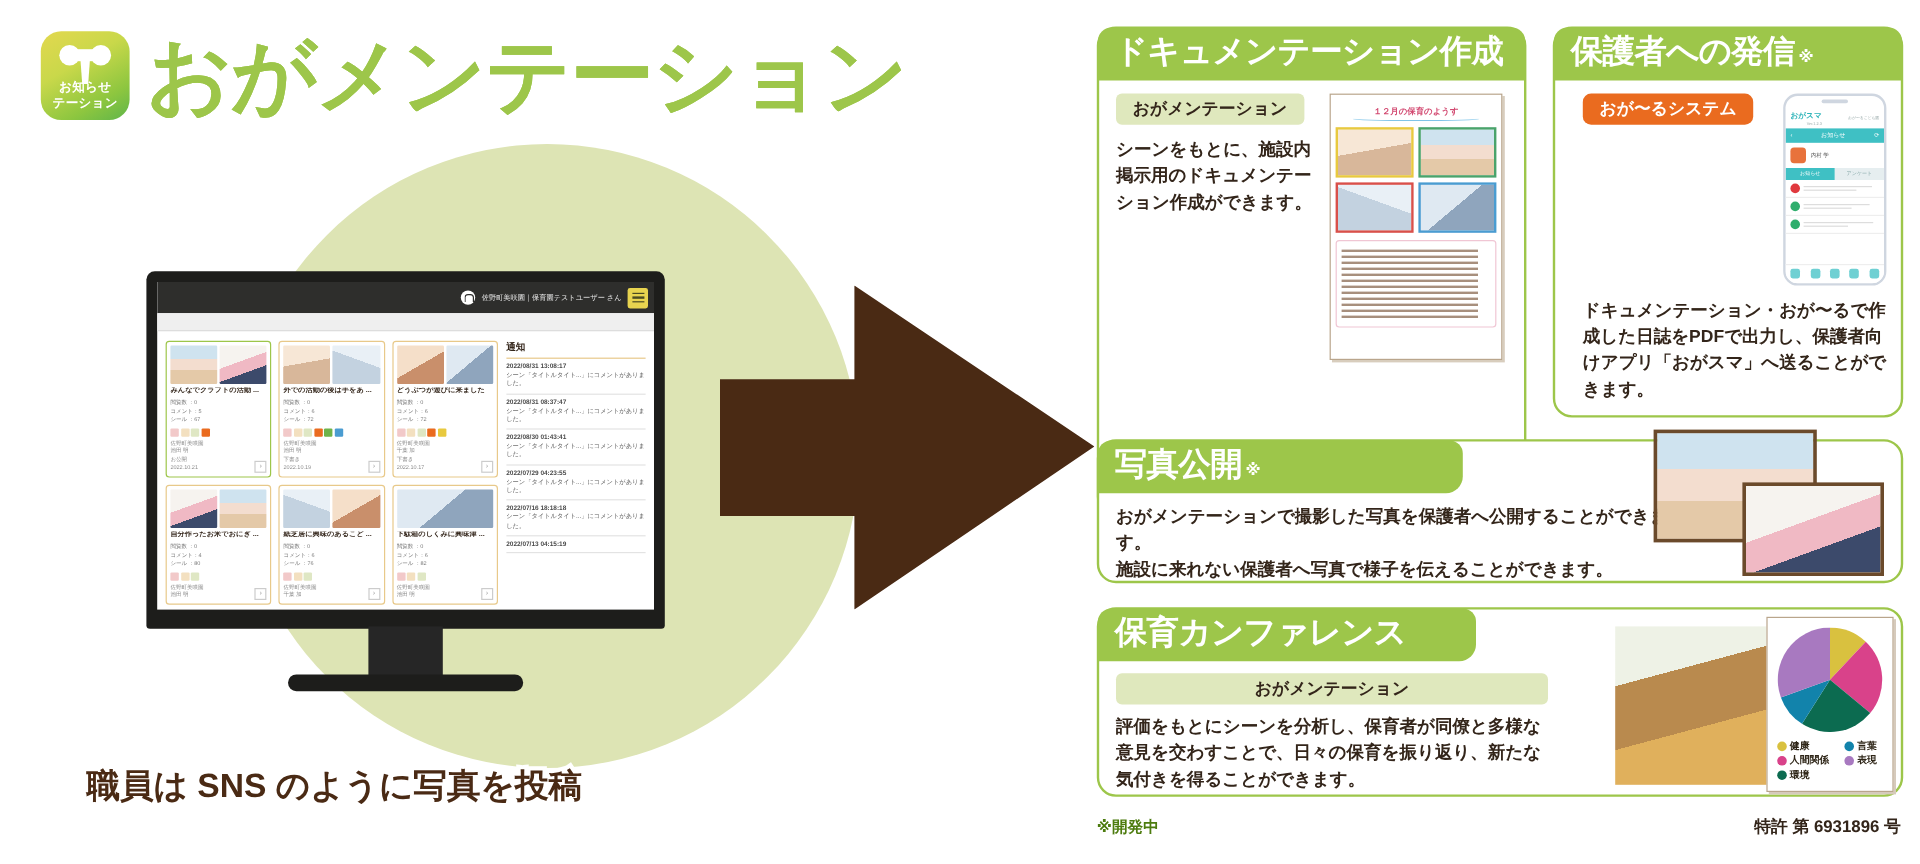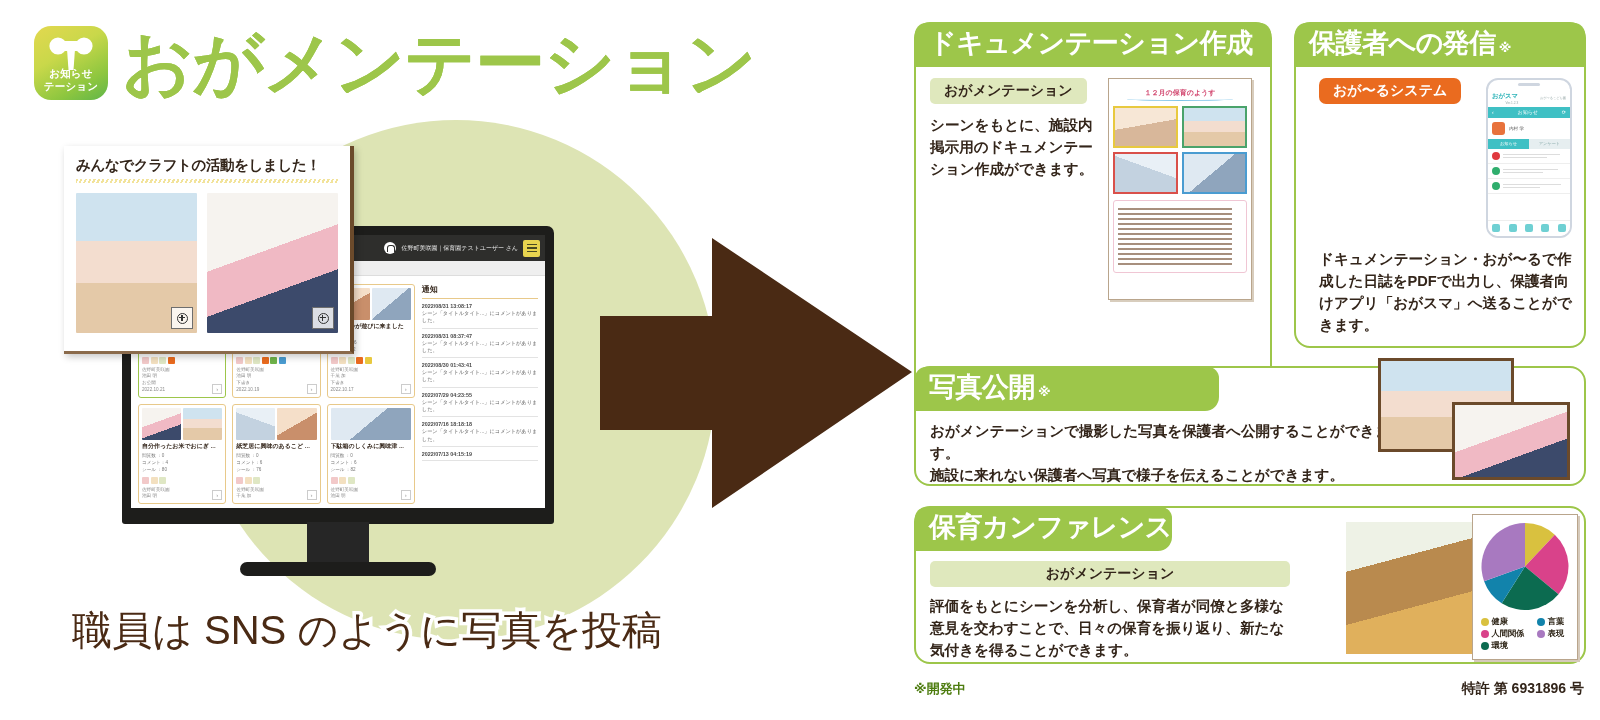--- a/index.html
+++ b/index.html
@@ -98,21 +98,21 @@
   .zoombtn {
     position: absolute; right: 4px; bottom: 4px; width: 22px; height: 22px;
     border: 1px solid #6e6e6e; background: rgba(255,255,255,.82);
     display: flex; align-items: center; justify-content: center;
   }
   .zoombtn .mg { width: 11px; height: 11px; border: 1.6px solid #333; border-radius: 50%; position: relative; }
   .zoombtn .mg::before { content:""; position:absolute; left:3.6px; top:1.4px; width:1.4px; height:6px; background:#333; }
   .zoombtn .mg::after { content:""; position:absolute; left:1.4px; top:3.6px; width:6px; height:1.4px; background:#333; }
 
   .caption {
-    position: absolute; left: 72px; top: 603px; font-size: 40px; font-weight: normal;
+    position: absolute; left: 72px; top: 636px; font-size: 28px; font-weight: bold;
     color: #4a2a14; letter-spacing: 0px; white-space: nowrap;
     -webkit-text-stroke: 7px #ffffff; paint-order: stroke fill;
   }
 
   
   .bigarrow { position: absolute; left: 600px; top: 238px; width: 312px; height: 270px; }
 
   
   .panel { position: absolute; border: 2.6px solid #9dc64a; border-radius: 16px; background: #fff; }
   .panel-head {
@@ -427,36 +427,20 @@
             <div class="t">2022/07/13 04:15:19</div>
           </div>
         </div>
       </div>
 
     </div>
     <div class="monitor-stand-neck"></div>
     <div class="monitor-stand-base"></div>
   </div>
 
-  <div class="popup">
-    <h3>みんなでクラフトの活動をしました！</h3>
-    <div class="rule"></div>
-    <div class="pics">
-      <div class="pic a img-kids1">
-        <div class="zoombtn">
-            <div class="mg"></div>
-          </div>
-      </div>
-      <div class="pic b img-kids2">
-        <div class="zoombtn">
-            <div class="mg"></div>
-          </div>
-      </div>
-    </div>
-  </div>
 
   <div class="caption">職員は SNS のように写真を投稿</div>
 
   <svg class="bigarrow" viewBox="0 0 312 270">
     <path d="M0 78 H112 V0 L312 134 L112 270 V192 H0 Z" fill="#4a2a14"></path>
   </svg>
 
   <div class="panel" id="panel-doc">
     <div class="panel-head">
       <span class="ttl">ドキュメンテーション作成</span>
@@ -568,21 +552,21 @@
       <div class="body-text" style="max-width:470px">おがメンテーションで撮影した写真を保護者へ公開することができます。</div>
       <div class="body-text" style="max-width:470px">施設に来れない保護者へ写真で様子を伝えることができます。</div>
     </div>
     <div class="photos">
       <div class="ph1 img-kids1"></div>
       <div class="ph2 img-kids2"></div>
     </div>
   </div>
 
   <div class="panel" id="panel-conf">
-    <div class="panel-head" style="width:257px;border-radius:11px 11px 14px 0">
+    <div class="panel-head" style="width:315px;border-radius:11px 11px 14px 0">
       <span class="ttl">保育カンファレンス</span>
       <span class="ast"></span>
     </div>
     <div class="inner">
       <div class="pill" style="display:block;text-align:center;width:360px">おがメンテーション</div>
       <div class="body-text" style="margin-top:8px">評価をもとにシーンを分析し、保育者が同僚と多様な意見を交わすことで、日々の保育を振り返り、新たな気付きを得ることができます。</div>
     </div>
     <div class="confimg img-conf"></div>
     <div class="chartcard">
       <svg width="90" height="90" viewBox="-1 -1 2 2">

